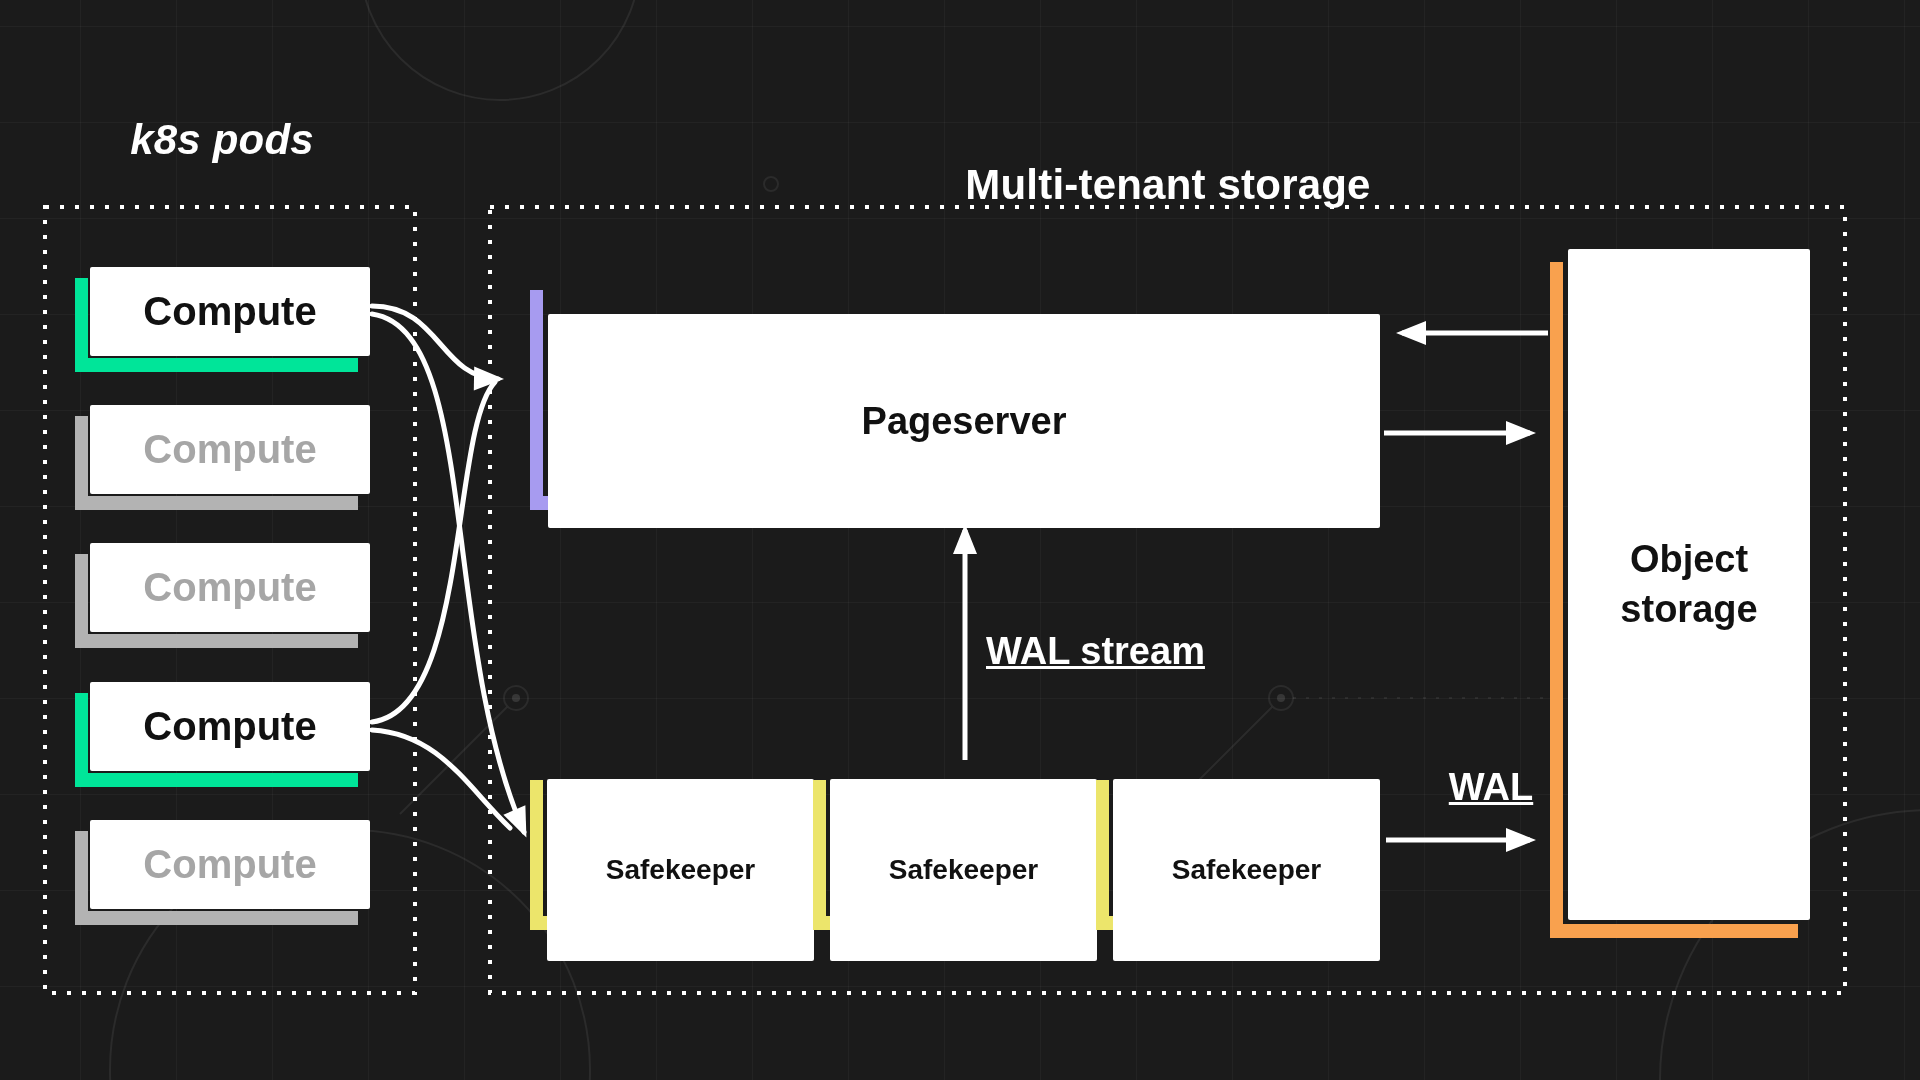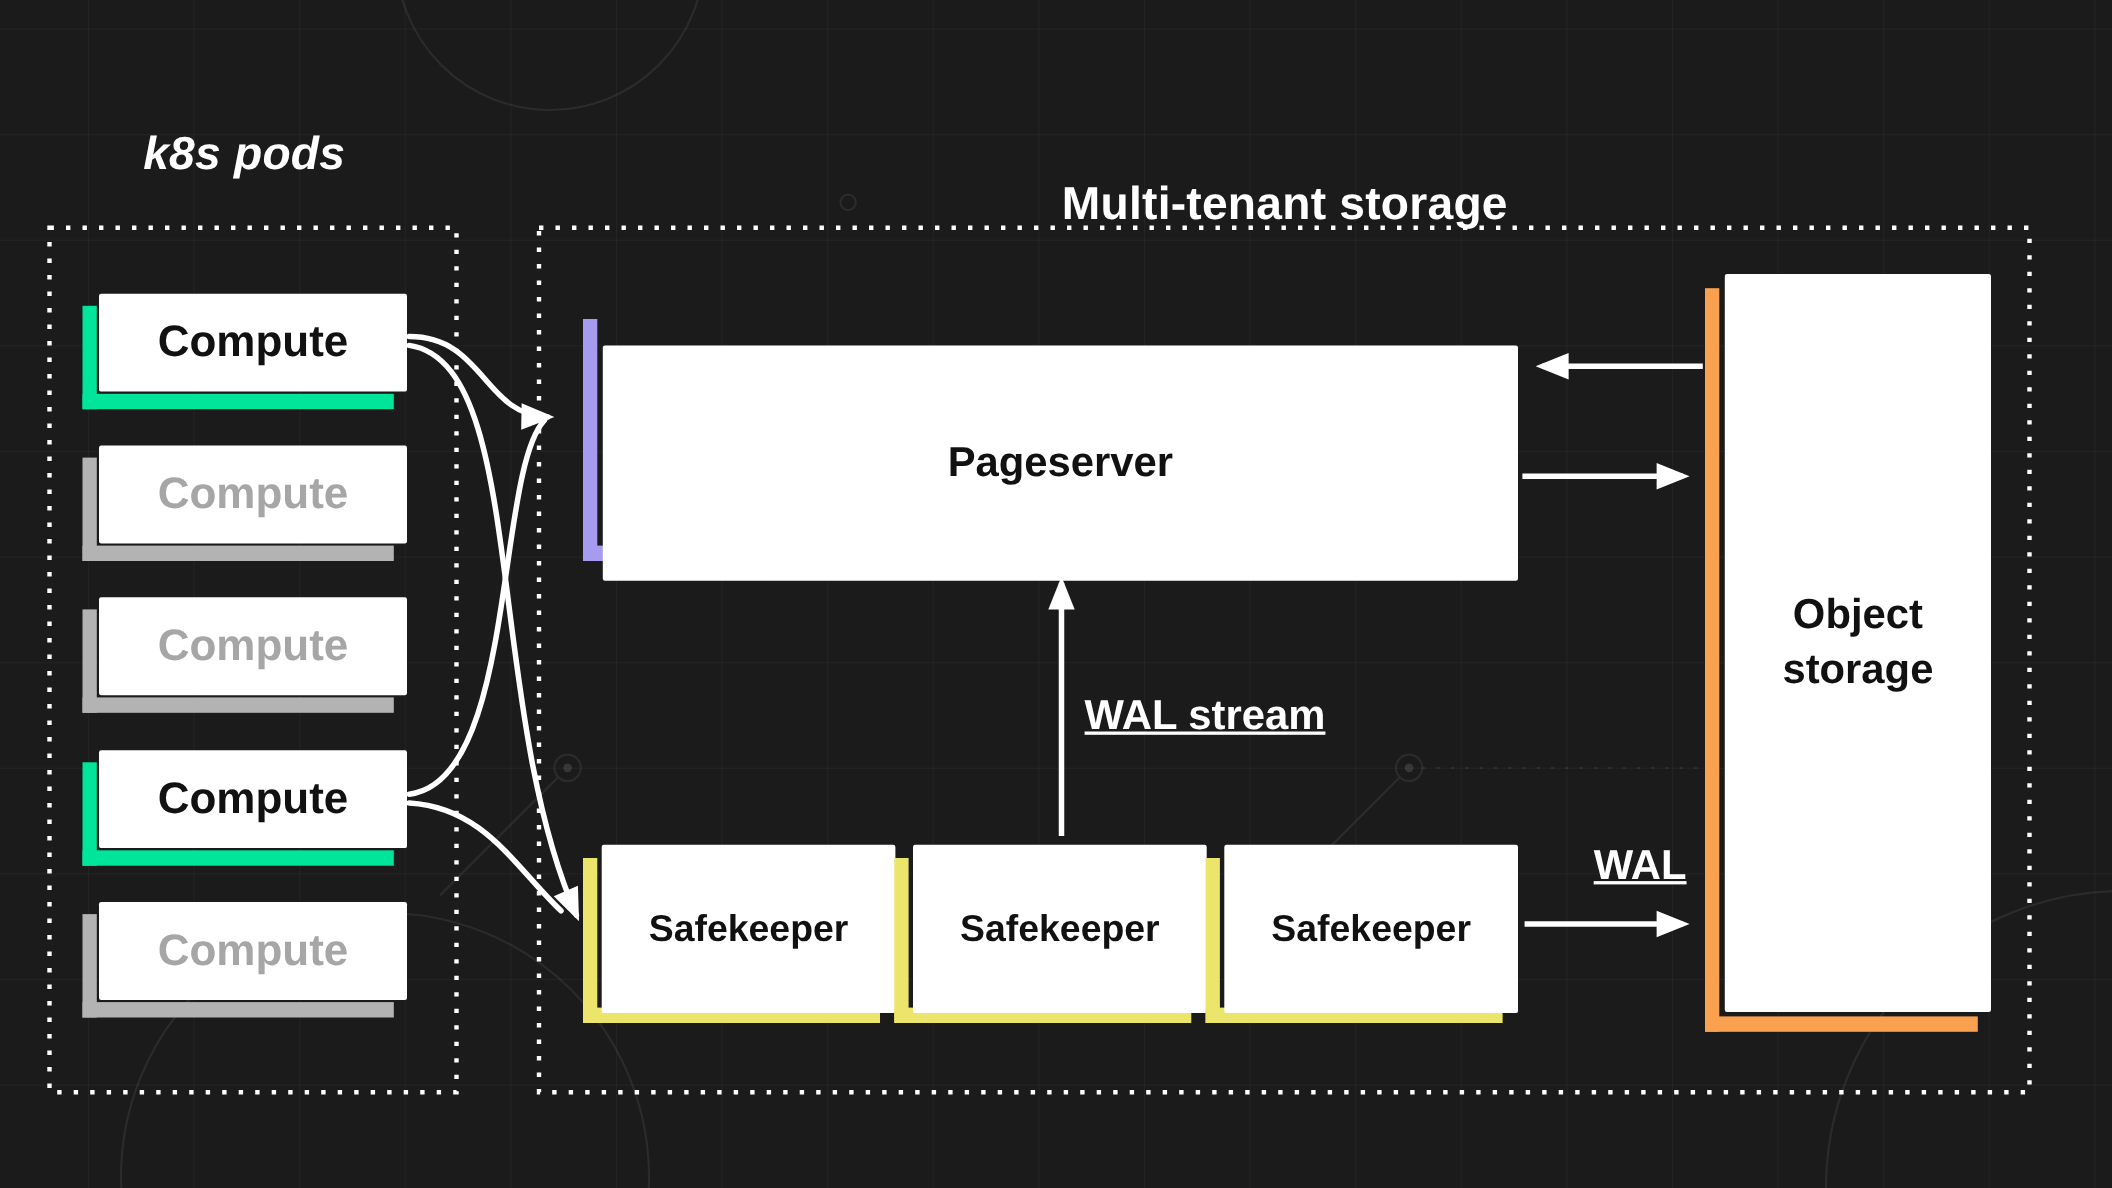--- a/index.html
+++ b/index.html
@@ -46,21 +46,21 @@
   .nbox.yellow .lshape{border-color:var(--accent-yellow);}
   .nbox.orange .lshape{border-color:var(--accent-orange);}
 
   .compute .lshape{left:-15px;top:11px;width:283px;height:94px;}
   .compute .face{left:0;top:0;width:280px;height:89px;font-size:40px;}
 
   .pageserver .lshape{left:-18px;top:12px;width:844px;height:220px;}
   .pageserver .face{left:0;top:0;width:832px;height:214px;font-size:38px;margin-top:36px;}
 
   .safekeeper .lshape{left:-17px;top:12px;width:270px;height:150px;}
-  .safekeeper .face{left:0;top:0;width:267px;height:153px;font-size:34px;}
+  .safekeeper .face{left:0;top:11px;width:267px;height:182px;font-size:28px;}
 
   .objectstorage .lshape{left:-18px;top:13px;width:248px;height:676px;}
   .objectstorage .face{left:0;top:0;width:242px;height:671px;font-size:38px;text-align:center;line-height:1.3;padding:17px 24px;box-sizing:border-box;}
 
   .flow-label{
     position:absolute;z-index:7;color:var(--text-light);
     font-weight:700;font-size:38px;white-space:nowrap;text-decoration:underline;
   }
   .arrow-path{fill:none;stroke:var(--arrow-white);stroke-width:5;stroke-linecap:round;}
   .arrow-line{fill:none;stroke:var(--arrow-white);stroke-width:5;stroke-linecap:butt;}

